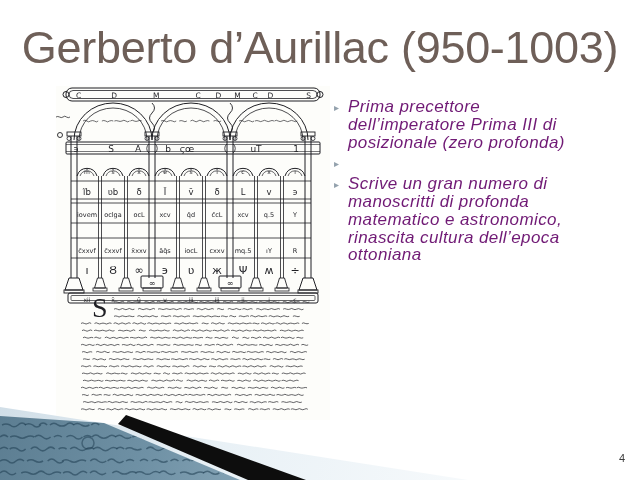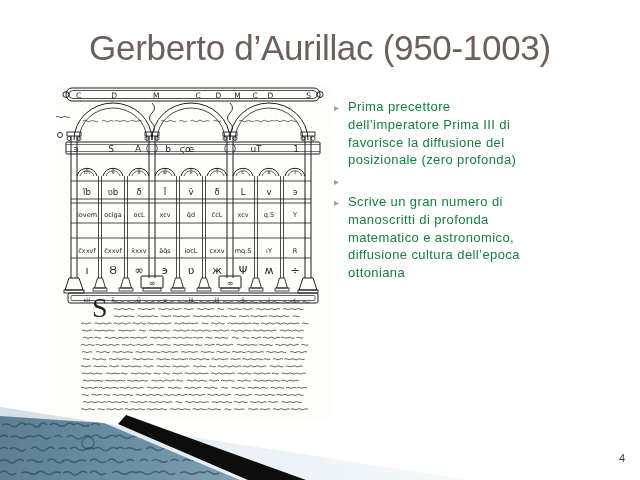--- a/index.html
+++ b/index.html
@@ -1,25 +1,25 @@
 <!DOCTYPE html>
 <html><head>
 <meta charset="utf-8">
 <style>
   html,body{margin:0;padding:0;background:#fff;}
   .slide{position:relative;width:640px;height:480px;background:#ffffff;overflow:hidden;
          font-family:"Liberation Sans",sans-serif;}
   .title{position:absolute;top:26px;left:0;right:0;margin:0;text-align:center;
-         font-weight:400;font-size:35px;line-height:44px;letter-spacing:-0.3px;color:#6e5f58;}
+         font-weight:400;font-size:45px;line-height:44px;letter-spacing:-0.3px;color:#6e5f58;}
   .manuscript{position:absolute;left:56px;top:86px;width:274px;height:334px;background:#fdfdfa;}
   .manuscript svg{display:block;width:274px;height:334px;}
   .bullets{position:absolute;left:334px;top:98px;width:300px;margin:0;padding:0;list-style:none;}
   .bullets li{display:flex;margin:0 0 3px 0;}
   .bullets .mk{flex:none;width:14px;font-size:10px;line-height:17.8px;color:#93a1ad;transform:translateY(1px);}
-  .bullets .ln{white-space:nowrap;font-size:13px;line-height:17.8px;letter-spacing:0.4px;color:#15803d;}
+  .bullets .ln{white-space:nowrap;font-size:17px;line-height:17.8px;letter-spacing:0.4px;color:#701a75;font-style:italic;}
   .deco{position:absolute;inset:0;pointer-events:none;}
   .deco-light{background:linear-gradient(105deg,#c6d6e1 0%,#e9f1f6 45%,#ffffff 100%);
               clip-path:polygon(0px 407px,468px 480px,0px 480px);}
   .deco-photo{background:linear-gradient(105deg,#4f7084 0%,#6f91a5 35%,#9cb7c6 65%,#cfe0ea 95%);
               clip-path:polygon(0px 416px,104px 423px,240px 480px,0px 480px);}
   .deco-photo svg{position:absolute;inset:0;}
   .deco-band{background:#0d0d0d;clip-path:polygon(126px 415px,306px 480px,248px 480px,118px 424px);}
   .page-number{position:absolute;left:619px;top:452px;font-size:11px;color:#3c3c3c;}
 </style>
 </head>
@@ -411,34 +411,33 @@
         <path d="M234.83560116924352 323.25 q1.7 -0.85 3.4 0 q1.7 0.98 3.4 0 q1.7 -1.22 3.4 0 q1.7 0.98 3.4 0 q1.7 -1.25 3.4 0" stroke="#1f1f24" stroke-width="0.75" fill="none" opacity="0.92"></path>
       </svg>
   </div>
 
   <ul id="bullets" class="bullets">
       <li>
         <span class="mk">▸</span>
         <div>
           <div class="ln">Prima precettore</div>
           <div class="ln">dell’imperatore Prima III di</div>
-          <div class="ln">favorisce la diffusione del</div>
           <div class="ln">posizionale (zero profonda)</div>
         </div>
       </li>
       <li>
         <span class="mk">▸</span>
       </li>
       <li>
         <span class="mk">▸</span>
         <div>
           <div class="ln">Scrive un gran numero di</div>
           <div class="ln">manoscritti di profonda</div>
           <div class="ln">matematico e astronomico,</div>
-          <div class="ln">diffusione cultura dell’epoca</div>
+          <div class="ln">rinascita cultura dell’epoca</div>
           <div class="ln">ottoniana</div>
         </div>
       </li>
     </ul>
 
   <div class="deco deco-light"></div>
   <div class="deco deco-photo">
     <svg id="deco-svg" viewBox="0 0 640 480">
         <path d="M2 425 q4 -1.80 8 0 q4 3.56 8 0 q4 -3.84 8 0" stroke="#1e3c50" stroke-width="1.5" fill="none" opacity="0.55"></path>
         <path d="M24.72434310913086 425 q4 -2.72 8 0 q4 4.01 8 0" stroke="#1e3c50" stroke-width="1.5" fill="none" opacity="0.55"></path>

